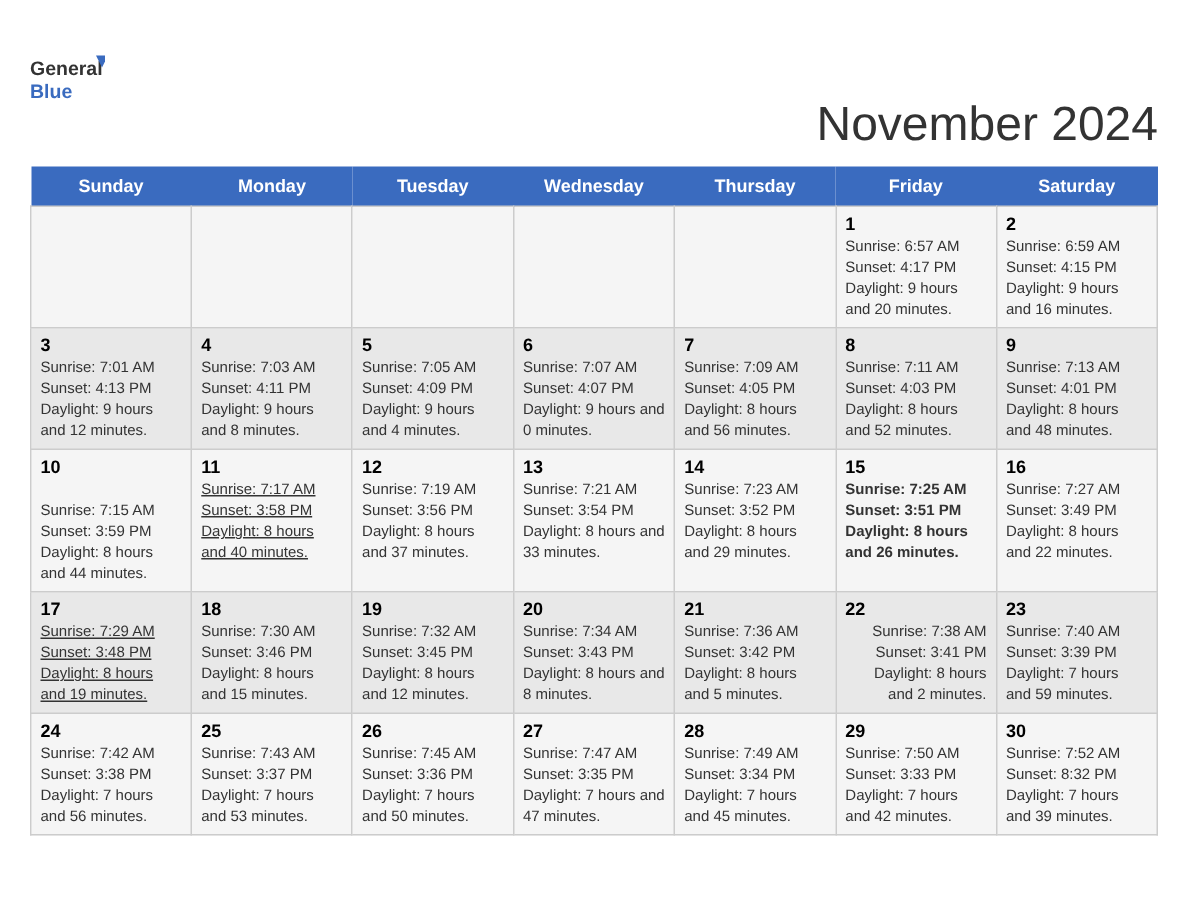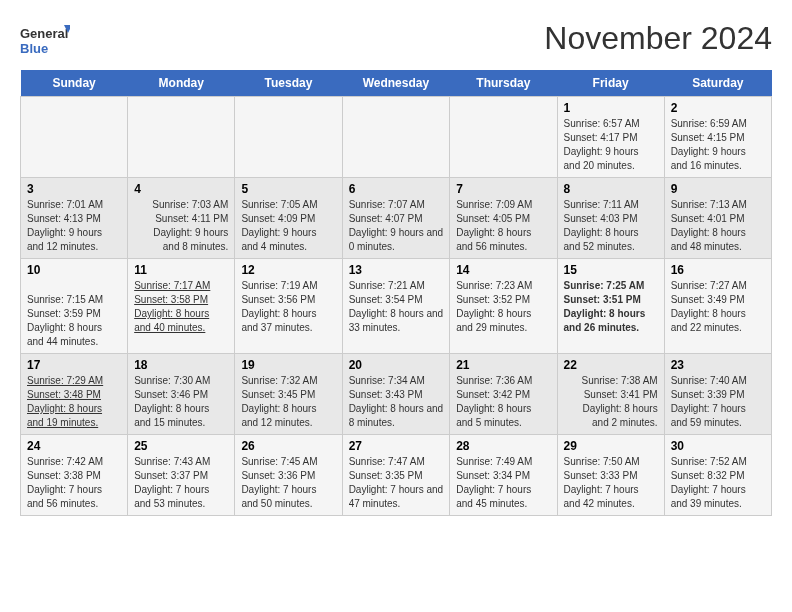--- a/index.html
+++ b/index.html
@@ -12,23 +12,25 @@
     }
     .header {
       display: flex;
       justify-content: space-between;
       align-items: flex-start;
       margin-bottom: 10px;
     }
     .logo {
       display: flex;
       align-items: flex-end;
+      margin-top: 12px;
     }
     .title-block {
       text-align: right;
+      margin-top: 44px;
     }
     .month-title {
       font-size: 32px;
       font-weight: normal;
       color: #333;
     }
     .subtitle {
       font-size: 16px;
       color: #555;
     }
@@ -121,21 +123,21 @@
       </tr>
       <tr>
         <td>
           <div class="day-num">3</div>
           <div class="day-info" style="white-space: pre-line;">Sunrise: 7:01 AM
 Sunset: 4:13 PM
 Daylight: 9 hours and 12 minutes.</div>
         </td>
         <td>
           <div class="day-num">4</div>
-          <div class="day-info" style="white-space: pre-line; text-align: right;">Sunrise: 7:03 AM
+          <div class="day-info" style="white-space: pre-line;">Sunrise: 7:03 AM
 Sunset: 4:11 PM
 Daylight: 9 hours and 8 minutes.</div>
         </td>
         <td>
           <div class="day-num">5</div>
           <div class="day-info" style="white-space: pre-line;">Sunrise: 7:05 AM
 Sunset: 4:09 PM
 Daylight: 9 hours and 4 minutes.</div>
         </td>
         <td>

